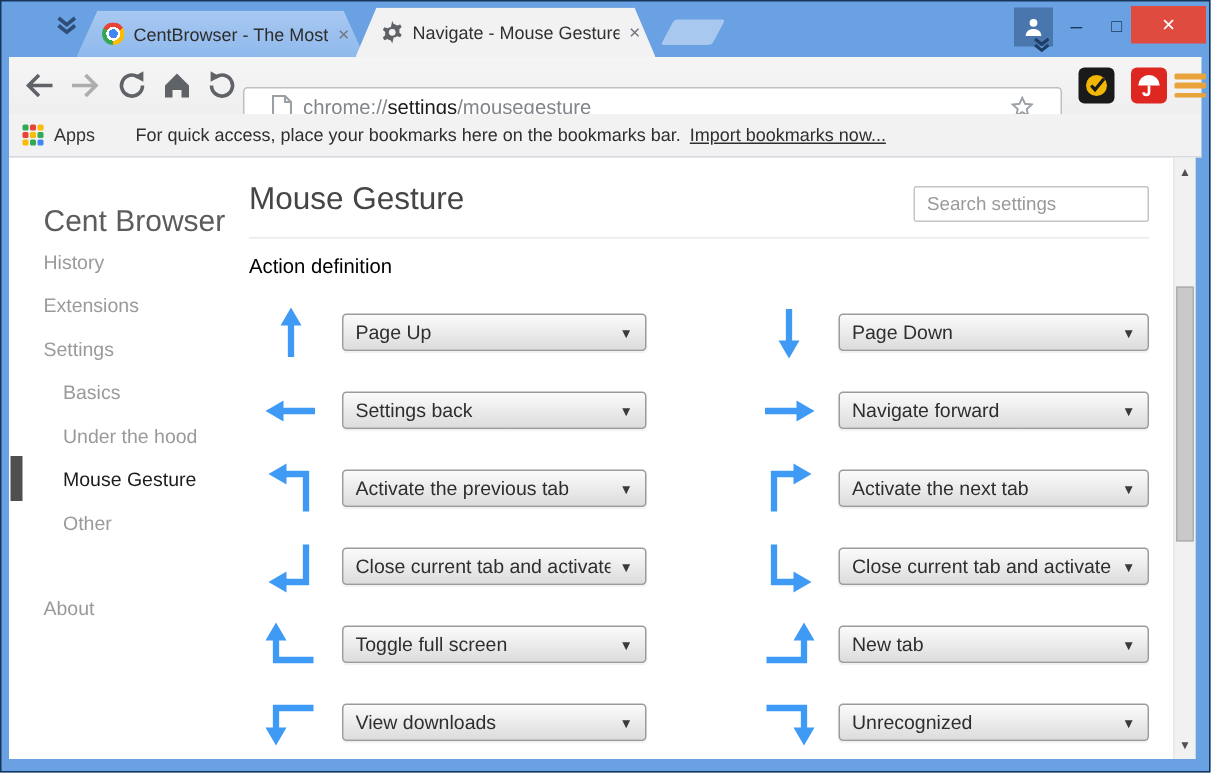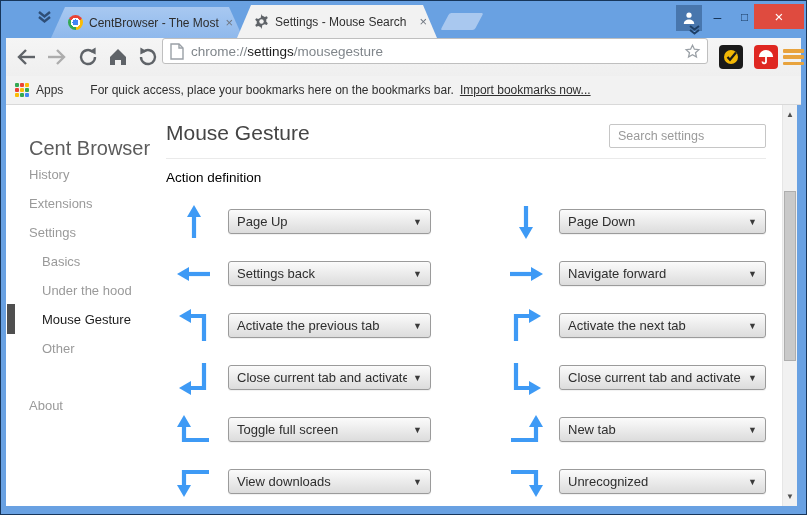--- a/index.html
+++ b/index.html
@@ -22,21 +22,21 @@
   .overflow-chevron { position:absolute; left:687px; top:24px; width:13px; height:10px; }
   .win-btn { position:absolute; display:flex; align-items:center; justify-content:center; font-size:14px; color:#17365B; cursor:pointer; height:23px; top:4px; }
   .btn-min { left:703px; width:27px; }
   .btn-max { left:731px; width:25px; font-size:12px; }
   .btn-close { left:753px; width:50px; top:3px; height:25px; background:#DF4B3F; color:#ffffff; font-size:15px; }
 
   
   .toolbar { position:absolute; top:37px; left:5px; right:5px; height:38px; background:linear-gradient(#F5F5F5,#EFEFEF); }
   .nav-ic { position:absolute; top:7px; width:24px; height:24px; cursor:pointer; }
   .ic-back { left:8px; } .ic-fwd { left:39px; } .ic-reload { left:70px; } .ic-home { left:100px; } .ic-undo { left:130px; }
-  .omnibox { position:absolute; left:156px; top:0; width:546px; height:26px; background:#fff; border:1px solid #BFBFBF; border-radius:3px; display:flex; align-items:center; padding:0 5px; font-size:13.5px; cursor:text; }
+  .omnibox { position:absolute; left:156px; top:20px; width:546px; height:26px; background:#fff; border:1px solid #BFBFBF; border-radius:3px; display:flex; align-items:center; padding:0 16px; font-size:13.5px; cursor:text; }
   .url-scheme, .url-path { color:#80868B; }
   .url-host { color:#1b1b1b; }
   .omni-doc { margin:0 7px 0 2px; }
   .omni-star { margin-left:auto; cursor:pointer; }
   .ext-btn { position:absolute; top:7px; width:24px; height:24px; border-radius:4px; display:flex; align-items:center; justify-content:center; cursor:pointer; }
   .norton { left:713px; background:#1A1A1A; }
   .avira { left:748px; background:#DF2721; }
   .menu-btn { position:absolute; left:777px; top:9px; width:21px; height:20px; display:flex; flex-direction:column; justify-content:space-between; padding:2px 0; cursor:pointer; }
   .menu-bar { height:3.5px; background:#E8A33D; border-radius:1px; }
 
@@ -106,21 +106,21 @@
       <span class="tab-close">×</span>
     </div>
 
     <div class="tab tab-active">
       <span>
         <svg width="15" height="15" viewBox="0 0 16 16">
             <path fill="#5F6368" d="M8 0l1 2.2a6 6 0 0 1 2.4 1l2.3-.8 1 1.8-1.7 1.7c.2.7.2 1.5 0 2.2l1.7 1.7-1 1.8-2.3-.8a6 6 0 0 1-2.4 1L8 16l-1-2.2a6 6 0 0 1-2.4-1l-2.3.8-1-1.8L3 10.1a6 6 0 0 1 0-2.2L1.3 6.2l1-1.8 2.3.8a6 6 0 0 1 2.4-1L8 0z"></path>
             <circle cx="8" cy="8" r="2.4" fill="#F2F2F2"></circle>
           </svg>
       </span>
-      <span class="tab-title">Settings - Mouse Search</span>
+      <span class="tab-title">Navigate - Mouse Gesture</span>
       <span class="tab-close">×</span>
     </div>
 
     <div class="newtab-btn"></div>
 
     <div class="profile-btn">
       <svg width="14" height="14" viewBox="0 0 14 14">
           <circle cx="7" cy="4.2" r="2.6" fill="#fff"></circle>
           <path d="M1.8 13c0-3 2.3-4.6 5.2-4.6S12.2 10 12.2 13z" fill="#fff"></path>
         </svg>

